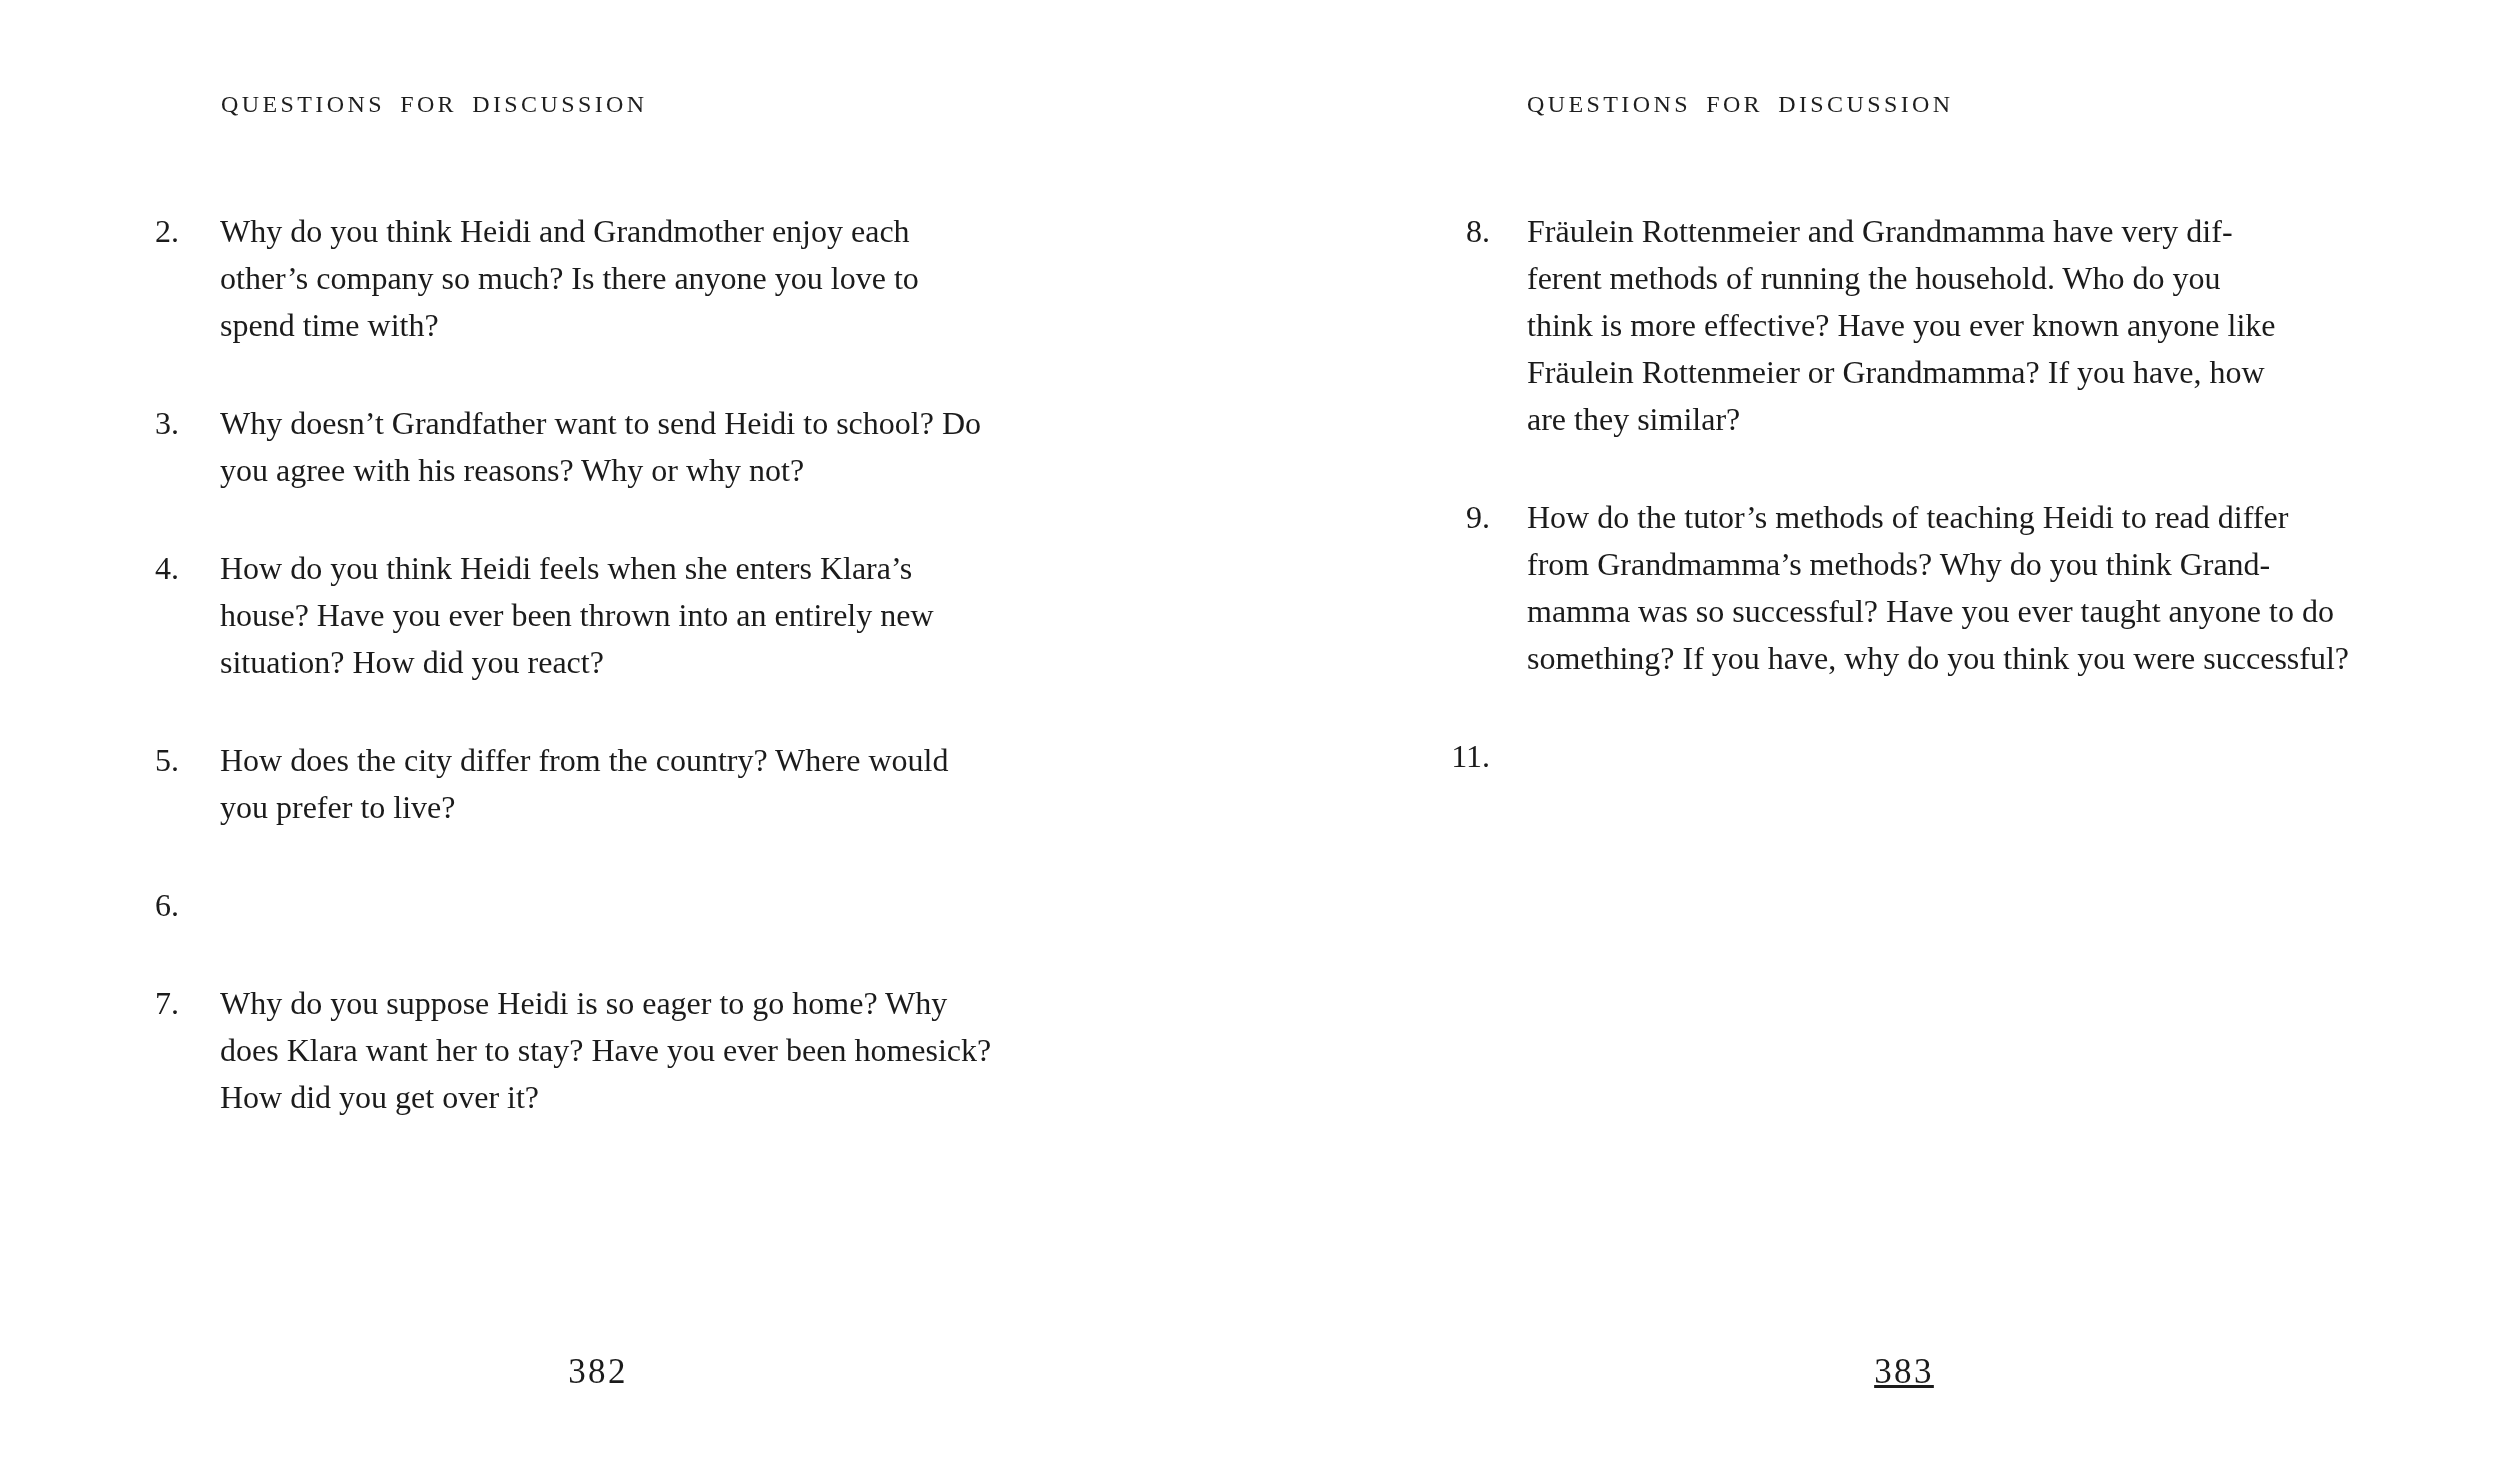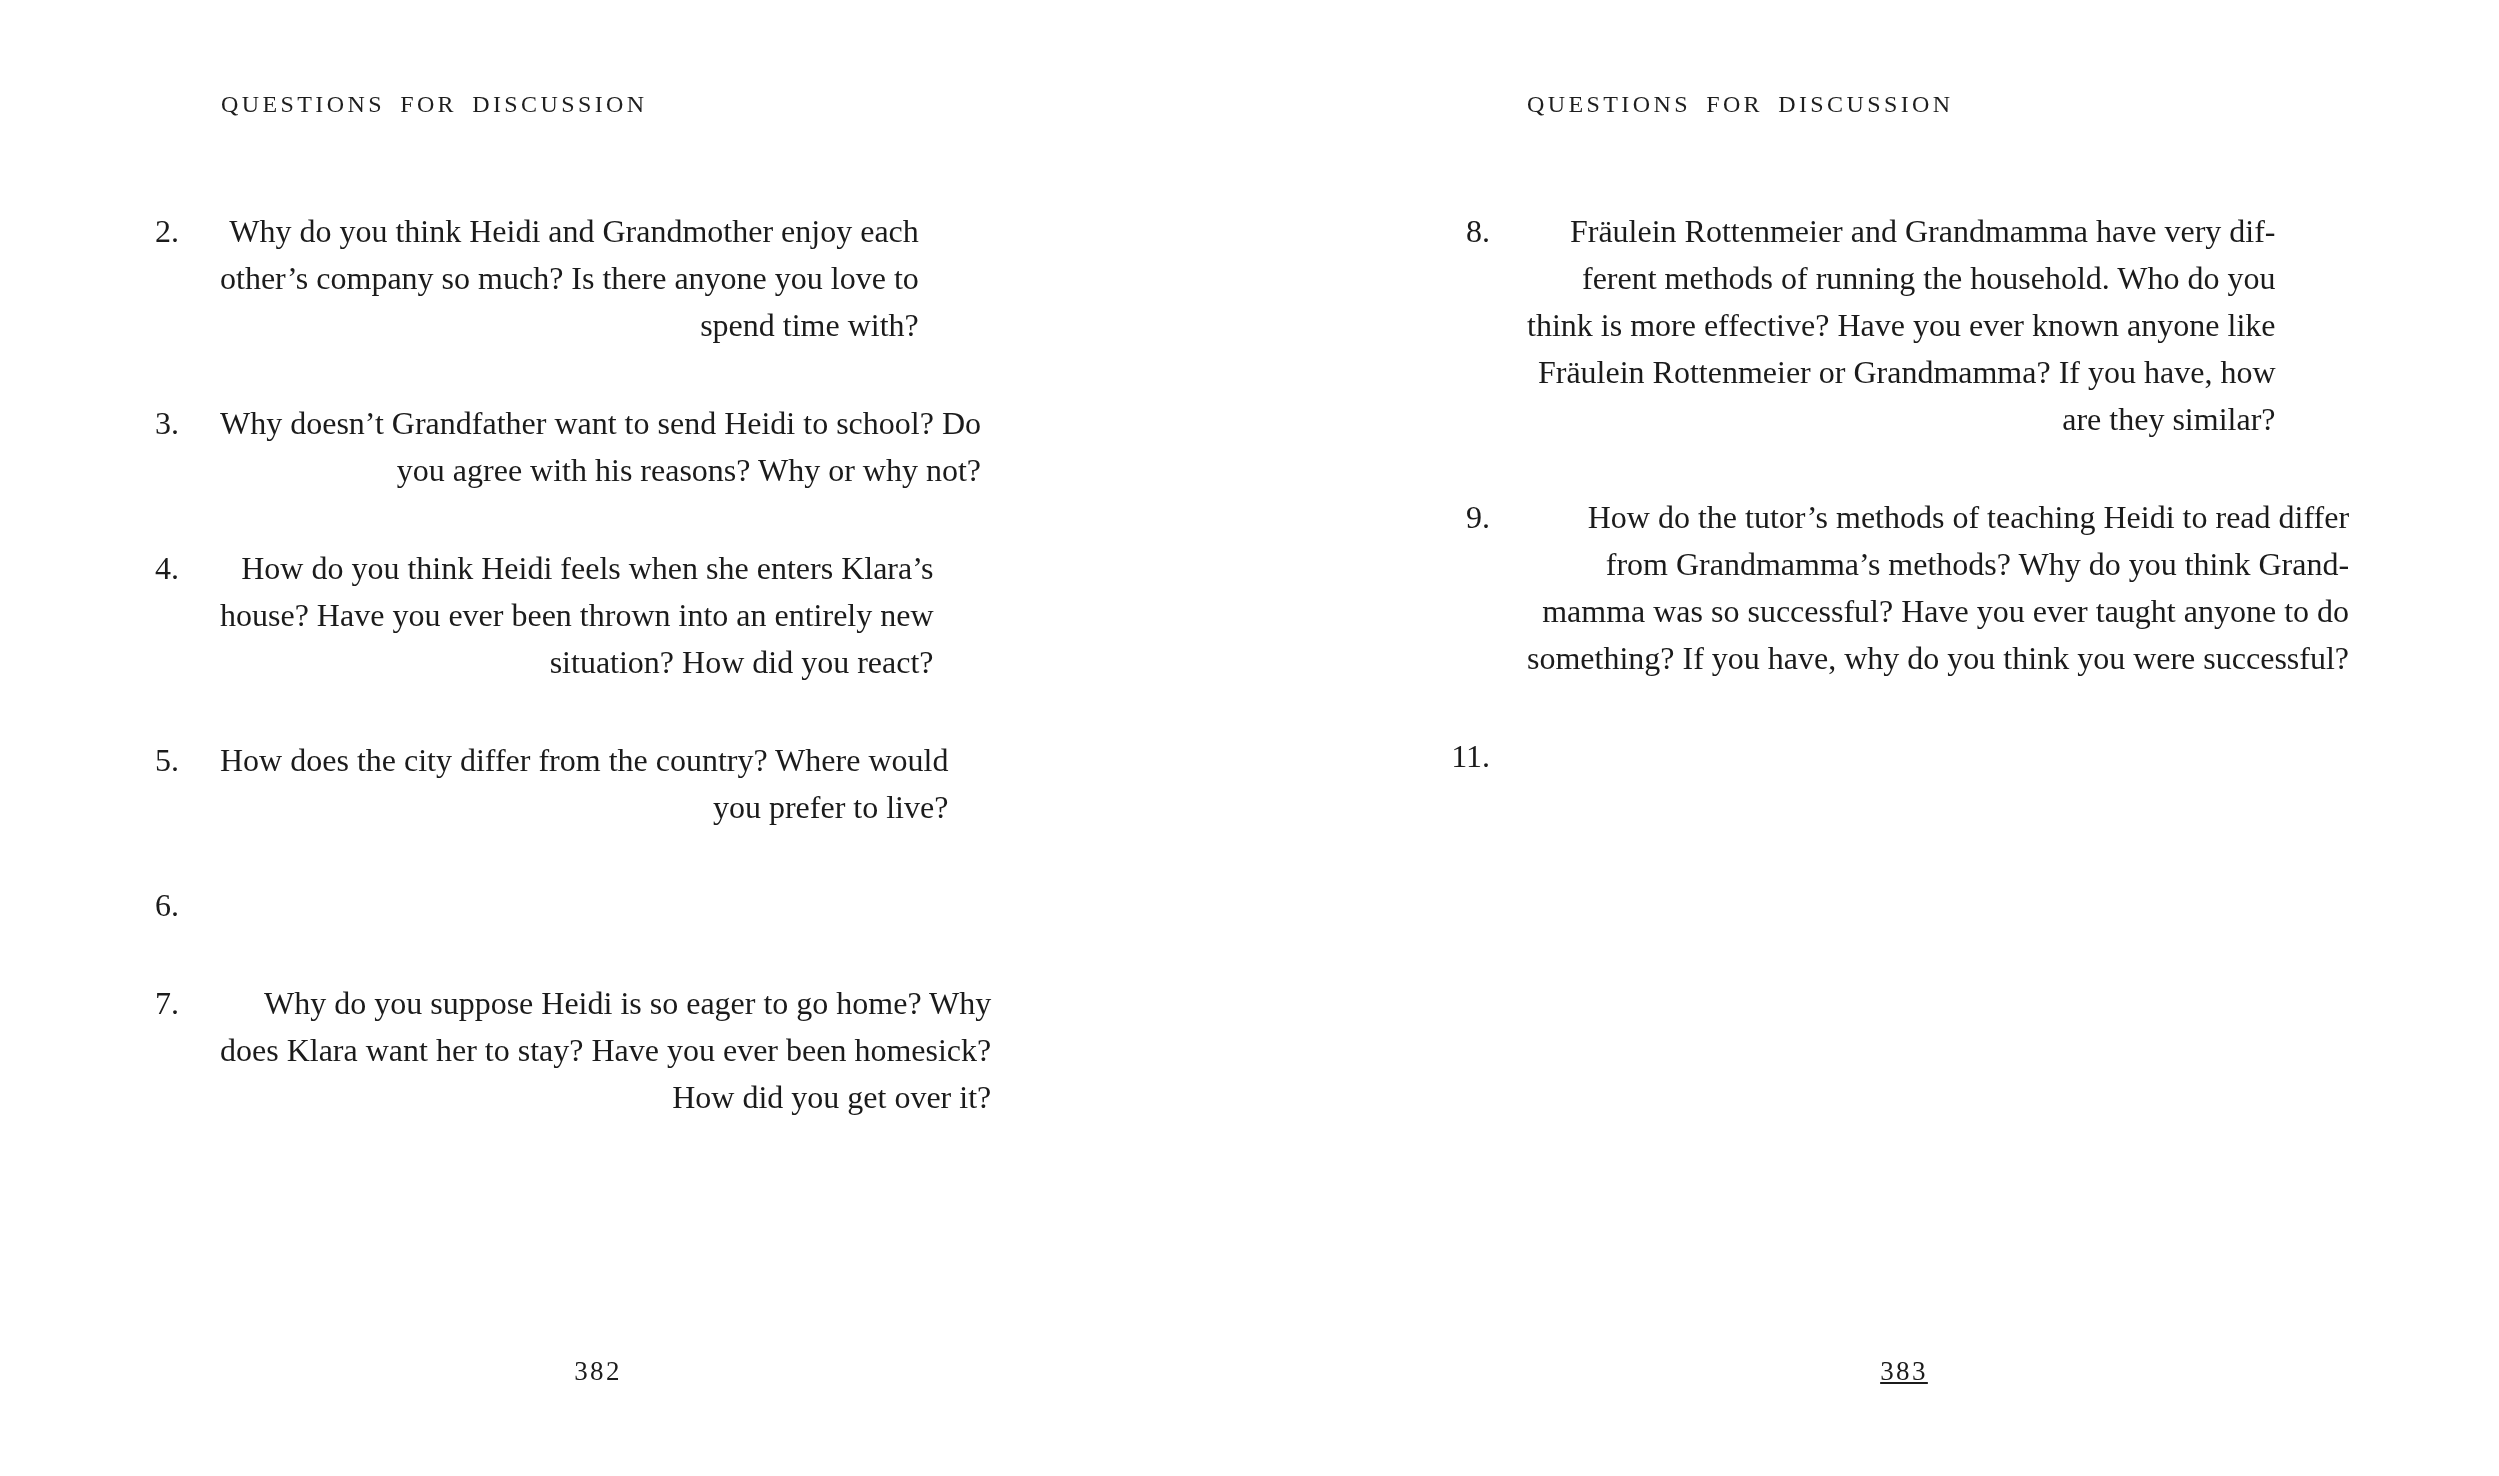--- a/index.html
+++ b/index.html
@@ -58,28 +58,28 @@
     text-align: right;
     font-size: 32px;
     line-height: 47px;
   }
   .page-left  .q-text { margin-left: 41px; }
   .page-right .q-text { margin-left: 37px; }
   .q-text {
     font-size: 32px;
     line-height: 47px;
     white-space: pre;          
-    text-align: right;
+    text-align: left;
   }
 
   
   .folio {
     position: absolute;
     top: 1356px;
-    font-size: 27px;
+    font-size: 35px;
     line-height: 31px;
     letter-spacing: 2.4px;
     text-align: center;
     color: #1b1b1b;
   }
   .page-left  .folio { left: 221px; width: 754px; }
   .page-right .folio { left: 277px; width: 754px; text-decoration: underline; }
 </style>
 </head>
 <body>

